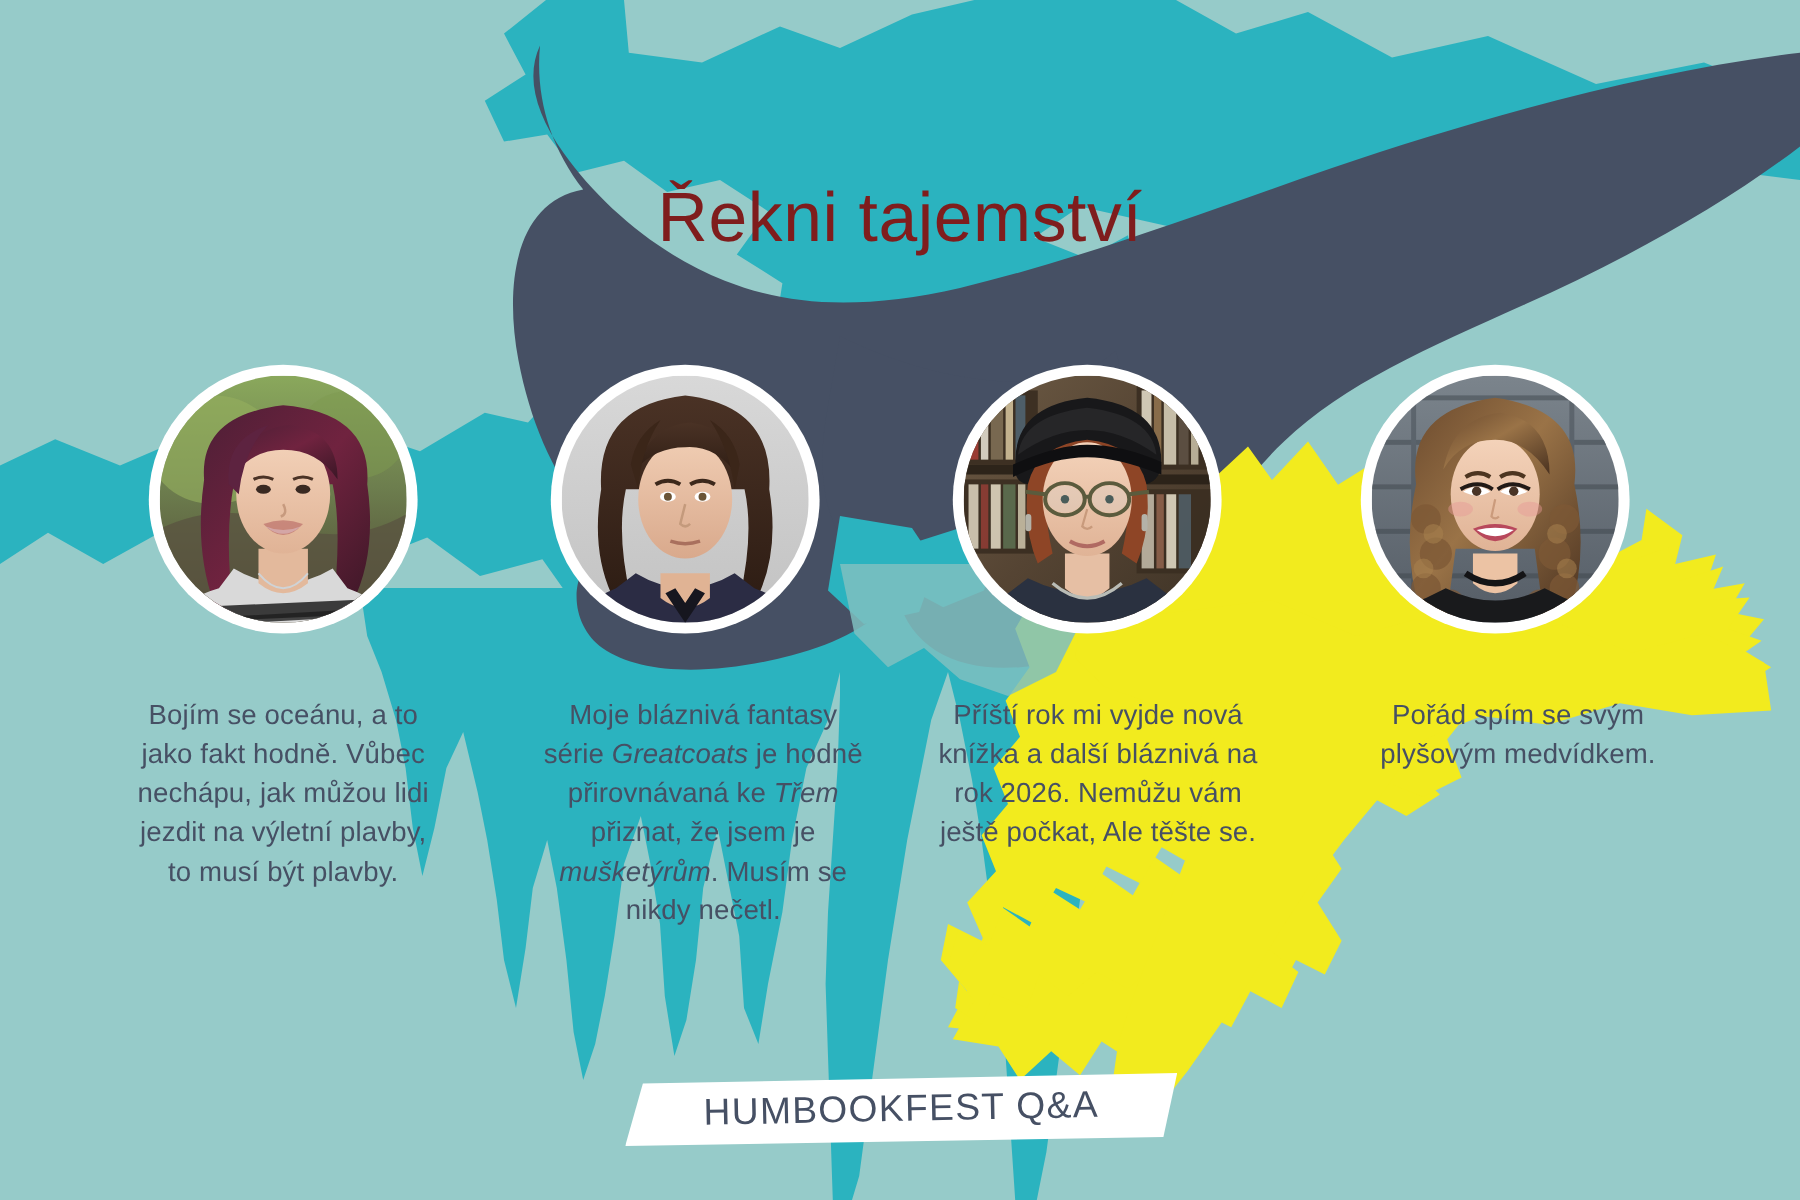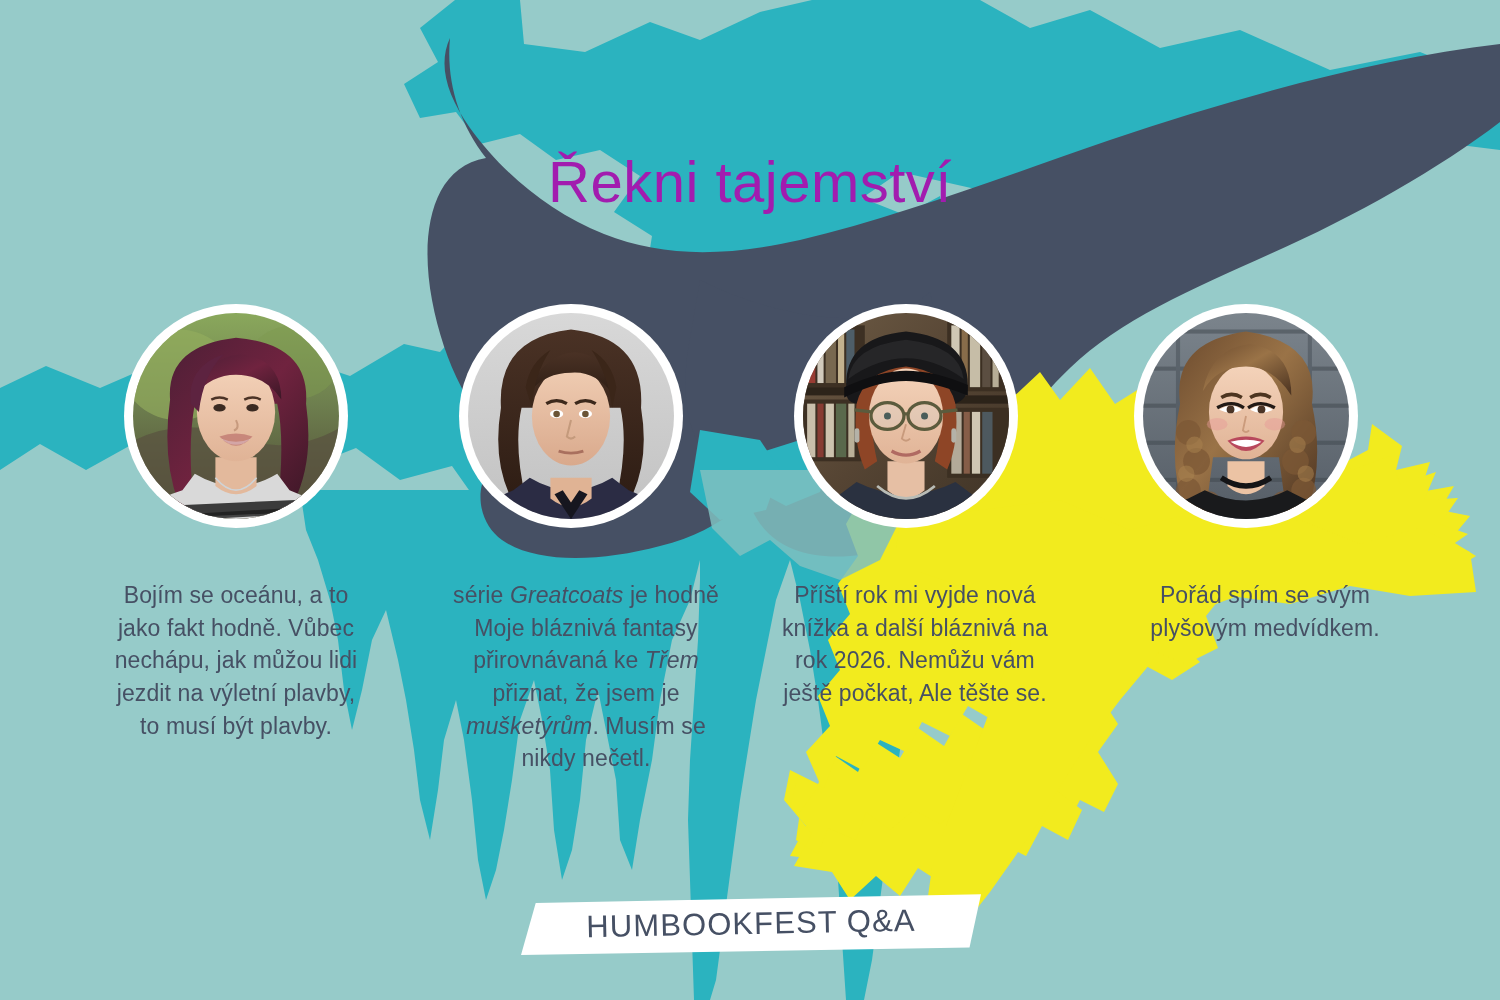--- a/index.html
+++ b/index.html
@@ -10,21 +10,21 @@
   }
   #poster{
     position:relative;width:1500px;height:1000px;overflow:hidden;
     background:#96cbc9;
   }
   #bg-art{position:absolute;inset:0;width:1500px;height:1000px;}
 
   
   .title{
     position:absolute;left:0;top:152px;width:1500px;
-    text-align:center;color:#a21caf;
+    text-align:center;color:#7f1d1d;
     font-size:58px;font-weight:400;letter-spacing:0.5px;
     line-height:1.05;
     z-index:40;
     white-space:nowrap;
   }
 
   
   .portraits{
     position:absolute;left:0;top:16px;width:1500px;height:1000px;z-index:30;
     pointer-events:none;
@@ -329,22 +329,22 @@
 
             <path d="M50 52 L48 60 q2 2 4 0" stroke="#c49a7c" stroke-width="1" fill="none"></path>
 
             <path d="M44 67 Q50 69 56 67" stroke="#a9705e" stroke-width="1.4" fill="none"></path>
 
             <path d="M42 88 L50 100 L58 88 L54 86 L50 92 L46 86 Z" fill="#16161f"></path>
           </svg>
         </div>
       </div>
       <div class="caption" style="left:436px;top:563px;width:300px;">
+        <div>Moje bláznivá fantasy</div>
         <div><span>série </span><i>Greatcoats</i><span> je hodně</span></div>
-        <div>Moje bláznivá fantasy</div>
         <div><span>přirovnávaná ke </span><i>Třem</i></div>
         <div>přiznat, že jsem je</div>
         <div><i>mušketýrům</i><span>. Musím se</span></div>
         <div>nikdy nečetl.</div>
       </div>
     </div>
 
     <div class="card">
       <div class="avatar" style="left:794px;top:288px;width:224px;height:224px;">
         <div class="avatar-inner">

